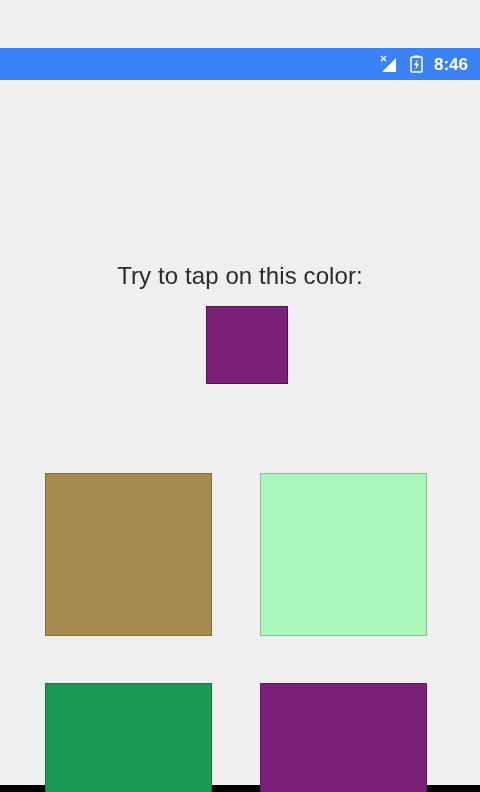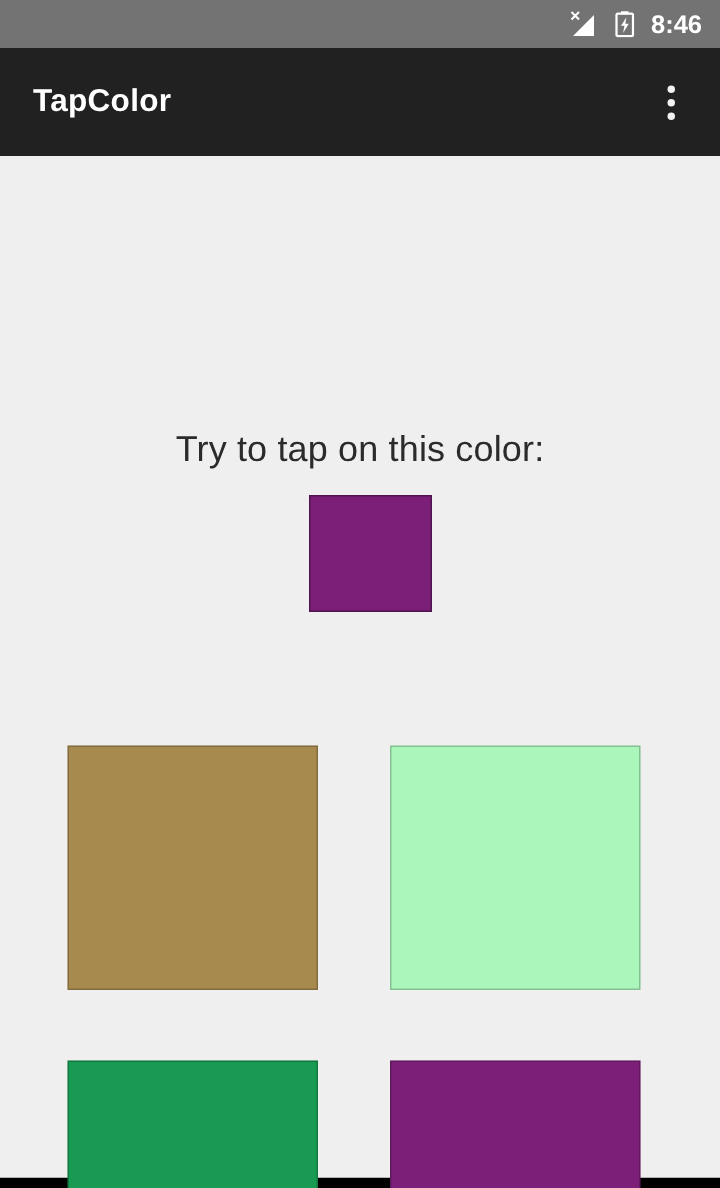--- a/index.html
+++ b/index.html
@@ -145,47 +145,39 @@
     height: 7px;
     background: #000000;
     flex: 0 0 auto;
   }
 </style>
 </head>
 <body style="background: rgb(239, 239, 239);">
 
 <div class="phone">
 
-  <div class="status-bar" style="background: #737373;">
+  <div class="status-bar" style="background: #3b82f6; margin-top: 48px;">
     <div class="status-icons">
       <span class="signal-icon">
         <svg width="22" height="18" viewBox="0 0 22 18" xmlns="http://www.w3.org/2000/svg">
           <polygon points="3,17 17,17 17,3" fill="#ffffff"></polygon>
           <path d="M2 1 L7 6 M7 1 L2 6" stroke="#ffffff" stroke-width="1.4" fill="none"></path>
         </svg>
       </span>
       <span class="battery-icon">
         <svg width="13" height="18" viewBox="0 0 13 18" xmlns="http://www.w3.org/2000/svg">
           <rect x="1" y="2" width="11" height="15" rx="1" fill="none" stroke="#ffffff" stroke-width="1.5"></rect>
           <rect x="4" y="0.5" width="5" height="2" fill="#ffffff"></rect>
           <polygon points="7.6,4.5 4,10.2 6.3,10.2 5.4,15 9.2,8.8 6.9,8.8" fill="#ffffff"></polygon>
         </svg>
       </span>
       <span class="status-time">8:46</span>
     </div>
   </div>
 
-  <div class="action-bar" style="background: rgb(33, 33, 33);">
-    <span class="app-title">TapColor</span>
-    <div class="overflow-menu">
-      <i></i>
-      <i></i>
-      <i></i>
-    </div>
-  </div>
 
   <div class="content" style="background: rgb(239, 239, 239);">
 
     <div class="prompt-text">Try to tap on this color:</div>
 
     <div class="target-swatch" style="background:#7B1F79;"></div>
 
     <div class="swatch-grid">
       <div class="swatch" style="background:#A78A4E;"></div>
       <div class="swatch" style="background:#AAF6BB;"></div>

